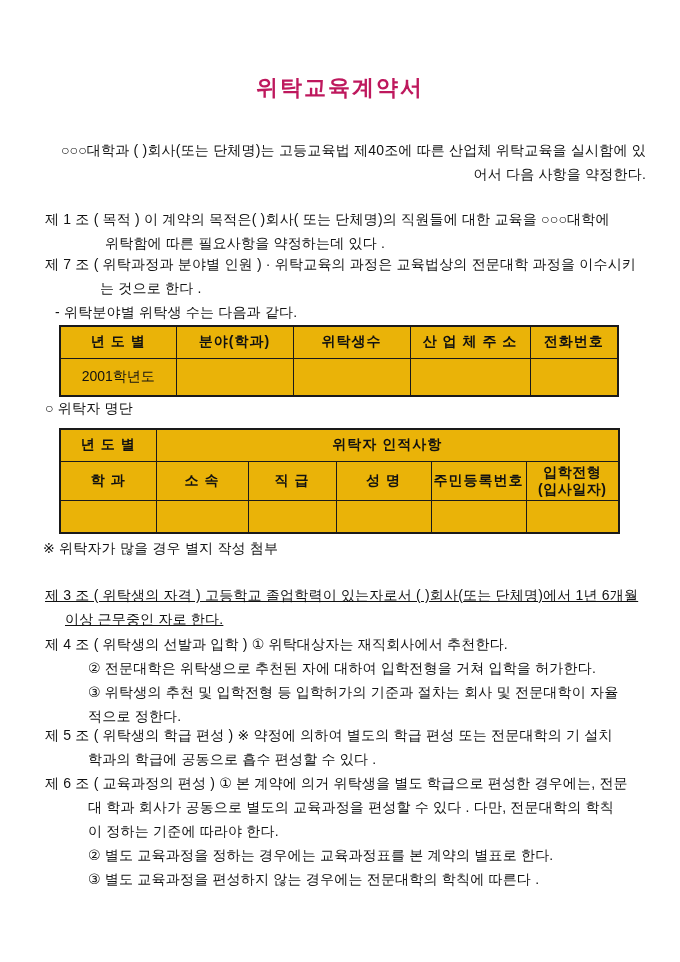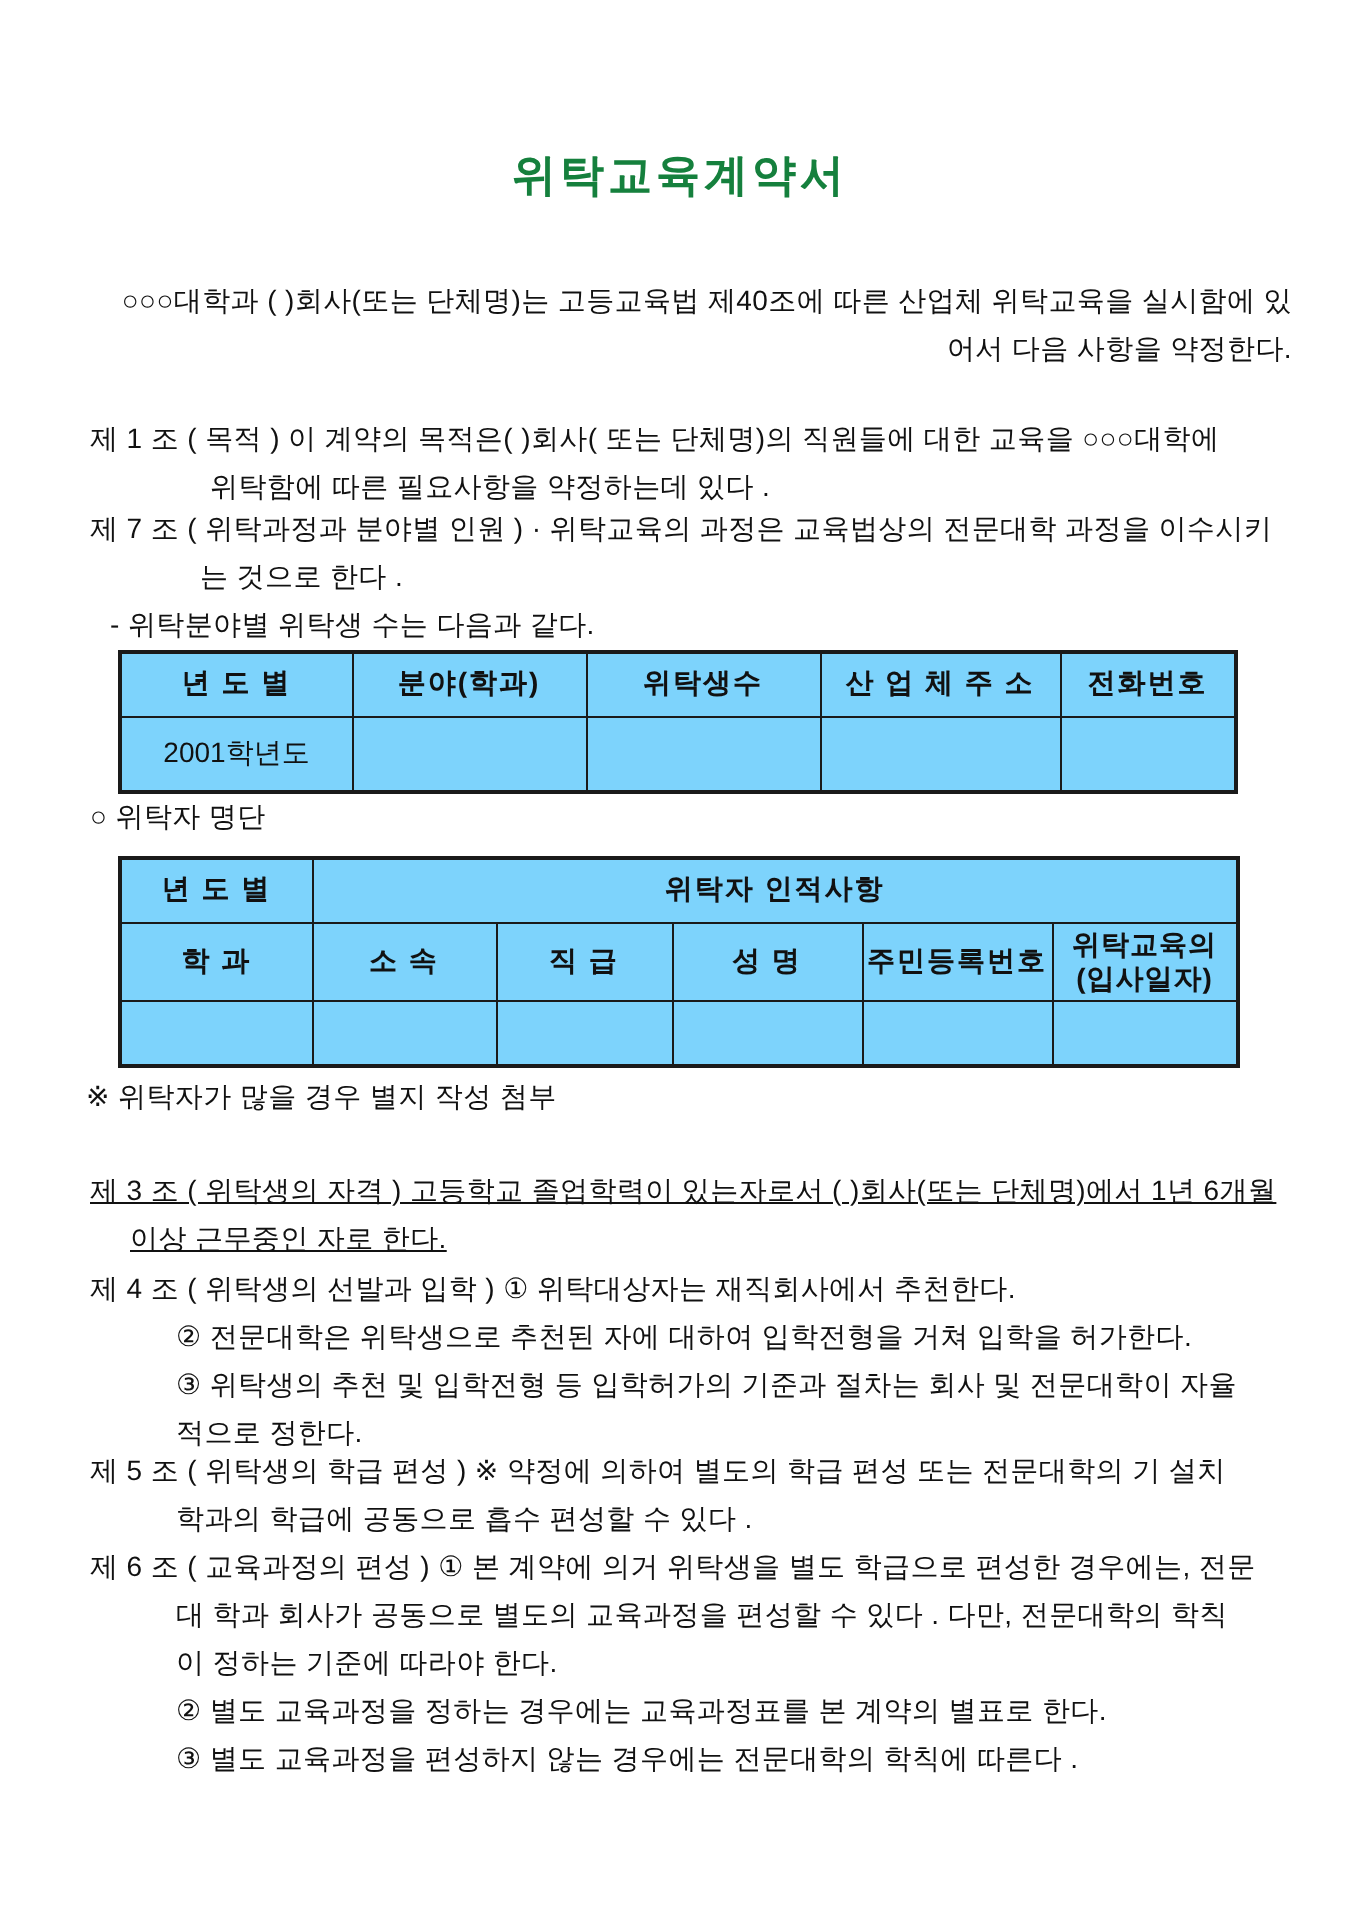--- a/index.html
+++ b/index.html
@@ -12,35 +12,35 @@
     font-family:"Liberation Sans","DejaVu Sans",sans-serif;
     font-size:14px;
     overflow:hidden;
     margin:0 auto;
   }
   .doc-title {
     position:absolute; top:73px; left:0; width:680px;
     text-align:center;
     font-family:"Liberation Serif","DejaVu Serif",serif;
     font-size:22px; font-weight:700; letter-spacing:2px;
-    color:#15803d;
+    color:#be185d;
   }
   .block { position:absolute; left:45px; }
   .ln { line-height:24px; white-space:nowrap; letter-spacing:0.2px; }
   .ind60 { padding-left:60px; }
   .ind55 { padding-left:55px; }
   .ind43 { padding-left:43px; }
   .ind20 { padding-left:20px; }
   .ind10 { padding-left:10px; }
   table {
     position:absolute;
     border-collapse:collapse;
     table-layout:fixed;
     border:2px solid #1a1a1a;
-    background:#7dd3fc;
+    background:#eab308;
   }
   td {
     border:1px solid #1a1a1a;
     text-align:center; vertical-align:middle;
     font-size:14px; color:#111;
     overflow:hidden;
   }
   .th { font-weight:700; letter-spacing:1px; }
   #table1 { top:325px; left:59px; width:558px; }
   #table1 tr.hdr { height:32px; }
@@ -127,21 +127,21 @@
       <td class="th">년 도 별</td>
       <td class="th" colspan="5">위탁자 인적사항</td>
     </tr>
     <tr class="r2">
       <td class="th">학  과</td>
       <td class="th">소  속</td>
       <td class="th">직  급</td>
       <td class="th">성  명</td>
       <td class="th">주민등록번호</td>
       <td>
-        <div class="twoline">위탁교육의</div>
+        <div class="twoline">입학전형</div>
         <div class="twoline">(입사일자)</div>
       </td>
     </tr>
     <tr class="r3">
       <td></td>
       <td></td>
       <td></td>
       <td></td>
       <td></td>
       <td></td>

